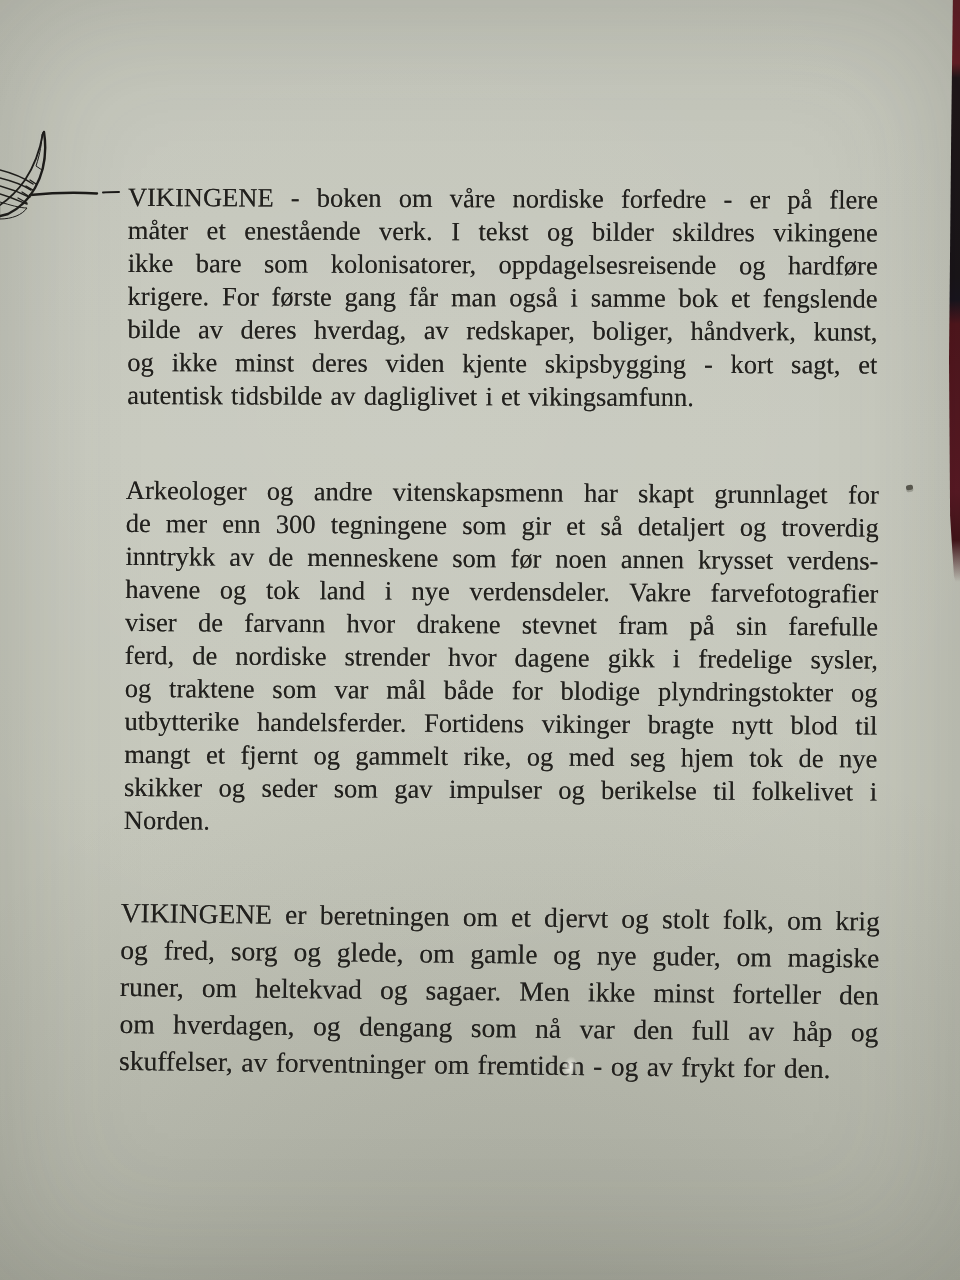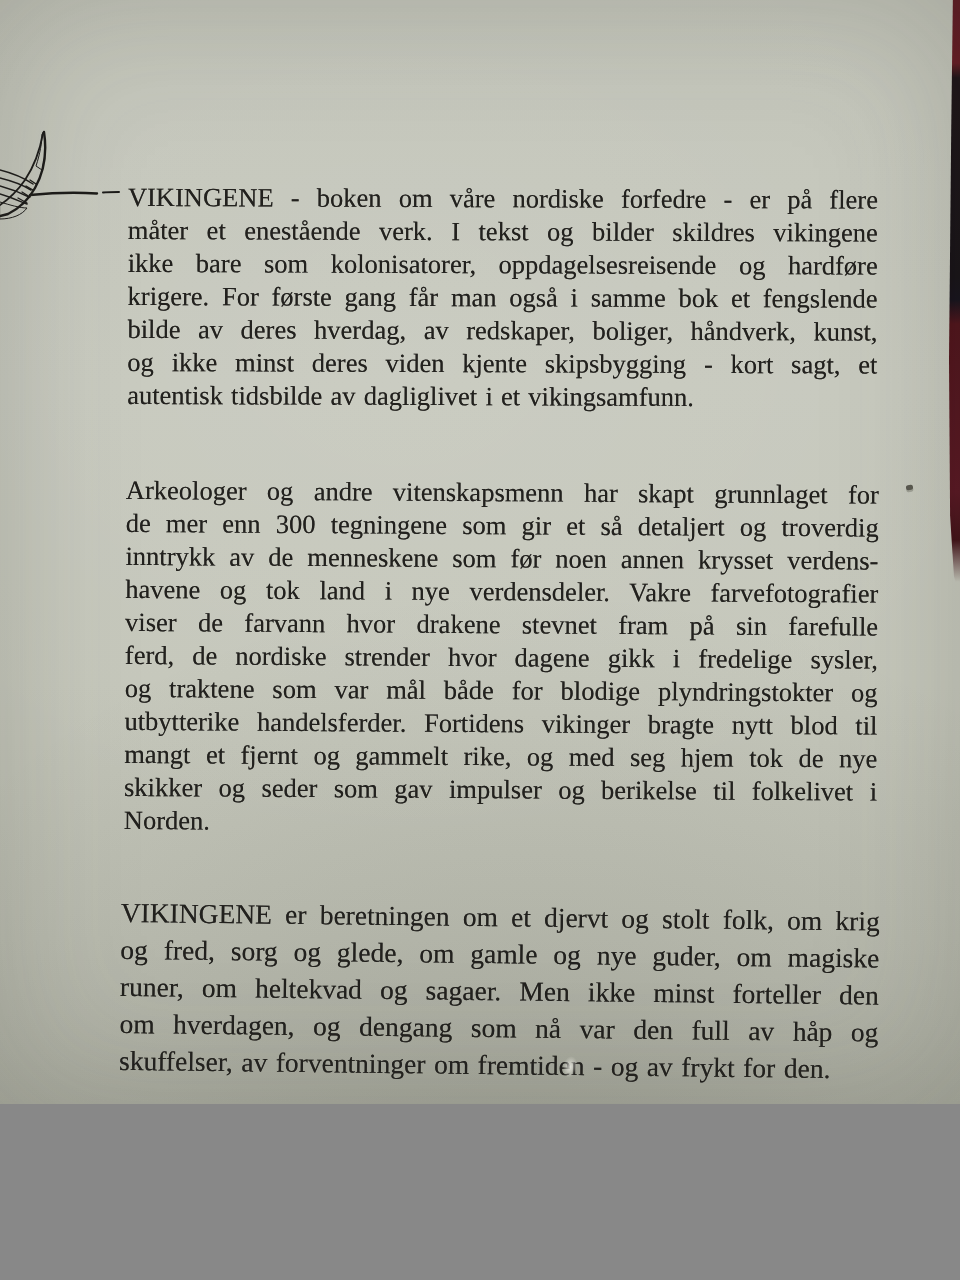--- a/index.html
+++ b/index.html
@@ -1,19 +1,19 @@
 <!DOCTYPE html>
 <html><head>
 <meta charset="utf-8">
 <style>
   html, body { margin: 0; padding: 0; background: #888; }
   .page {
     position: relative;
     width: 960px;
-    height: 1104px;
+    height: 1280px;
     overflow: hidden;
     background:
       radial-gradient(120% 80% at 42% 32%, rgba(255,255,255,0.06), rgba(255,255,255,0) 60%),
       radial-gradient(140% 100% at 55% 108%, rgba(40,42,32,0.12), rgba(40,42,32,0) 55%),
       linear-gradient(180deg, #c3c5ba 0%, #c7c9be 35%, #c5c7bb 62%, #bcbeb2 85%, #b3b5a9 100%);
     font-family: "Liberation Serif", "DejaVu Serif", serif;
   }
   .vignette {
     position: absolute; inset: 0; pointer-events: none;
     box-shadow: inset 0 0 140px rgba(58,60,50,0.22);

